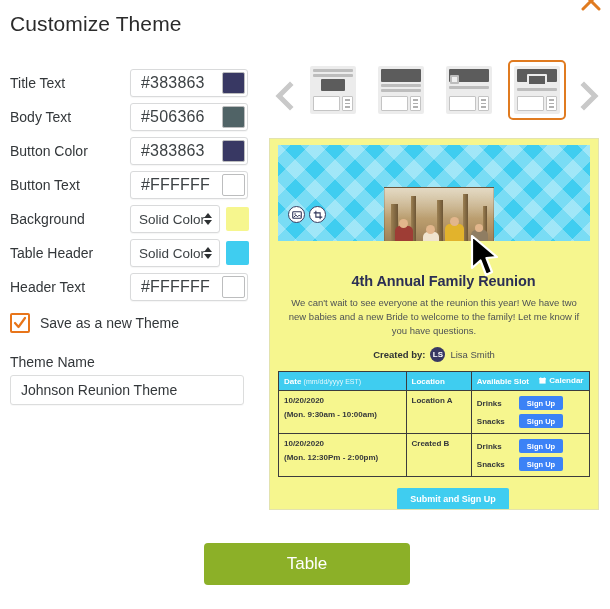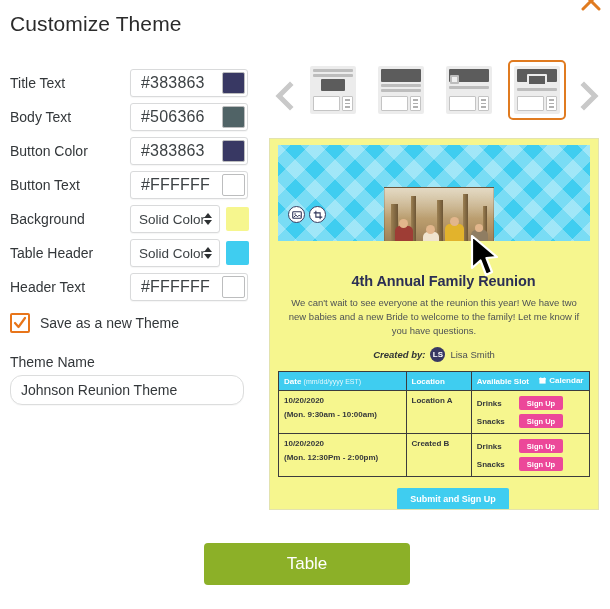--- a/index.html
+++ b/index.html
@@ -85,21 +85,21 @@
   .check-label { font-size: 14px; color: #33373a; }
 
   
   .theme-name-label {
     position:absolute; left:10px; top:354px;
     font-size: 14px; color:#33373a;
   }
   .theme-name-input {
     position:absolute; left:10px; top:375px;
     width: 234px; height: 30px;
-    border:1px solid #dcdddd; border-radius:12px; background:#fff;
+    border:1px solid #dcdddd; border-radius:3px; background:#fff;
     display:flex; align-items:center; padding-left:10px;
     font-size:14px; color:#33373a;
     box-shadow: 0 1px 1px rgba(0,0,0,.03);
   }
 
   
   .carousel { position:absolute; left:270px; top:60px; width:330px; height:72px; }
   .chev {
     position:absolute; top:50%; transform:translateY(-50%);
     width:22px; height:30px; cursor:pointer;
@@ -185,21 +185,21 @@
     font-size:14.5px; font-weight:bold; color:#2c2f54; letter-spacing:-.1px;padding-left:19px;
   }
   .card-desc {
     margin:7px 14px 0 14px; text-align:center;
     font-size:9.5px; line-height:1.45; color:#4e5255;
   }
   .created-row {
     margin-top:10px; display:flex; align-items:center; justify-content:center; gap:5px;
     font-size:9.5px; color:#4e5255;
   }
-  .created-label { font-weight:bold; color:#2f3335;font-style:italic; }
+  .created-label { font-weight:bold; color:#2f3335; }
   .avatar {
     width:15px; height:15px; border-radius:50%; background:#383863;
     color:#fff; font-size:8px; font-weight:bold;
     display:flex; align-items:center; justify-content:center;
   }
 
   .ptable {
     margin:9px 8px 0 8px; border:1px solid #3c3c3c;
     border-collapse:collapse; width:calc(100% - 16px);
     table-layout:fixed;
@@ -218,21 +218,21 @@
   }
   .ptable tr:last-child td { border-bottom:none; }
   .ptable td:last-child { border-right:none; }
   .date-main { font-weight:bold; margin-bottom:5px; }
   .date-sub { font-weight:bold; }
   .loc { font-weight:bold; }
   .slot-row { display:flex; align-items:center; gap:8px; margin-bottom:4px; }
   .slot-row:last-child { margin-bottom:0; }
   .slot-name { font-weight:bold; width:34px; }
   .signup-btn {
-    background:#ec4899; color:#ffffff; font-size:7.5px; font-weight:bold;
+    background:#3b82f6; color:#ffffff; font-size:7.5px; font-weight:bold;
     padding:2.5px 8px; border-radius:2px; cursor:pointer; white-space:nowrap;
   }
   .cal-head { display:flex; align-items:center; justify-content:center; gap:3px; }
   .submit-wrap { display:flex; justify-content:center; margin-top:11px; }
   .submit-btn {
     background:#3fcdf0; color:#ffffff; font-size:9px; font-weight:bold;
     padding:6px 13px; border-radius:2px; cursor:pointer;margin-left:38px;
   }
 
   

